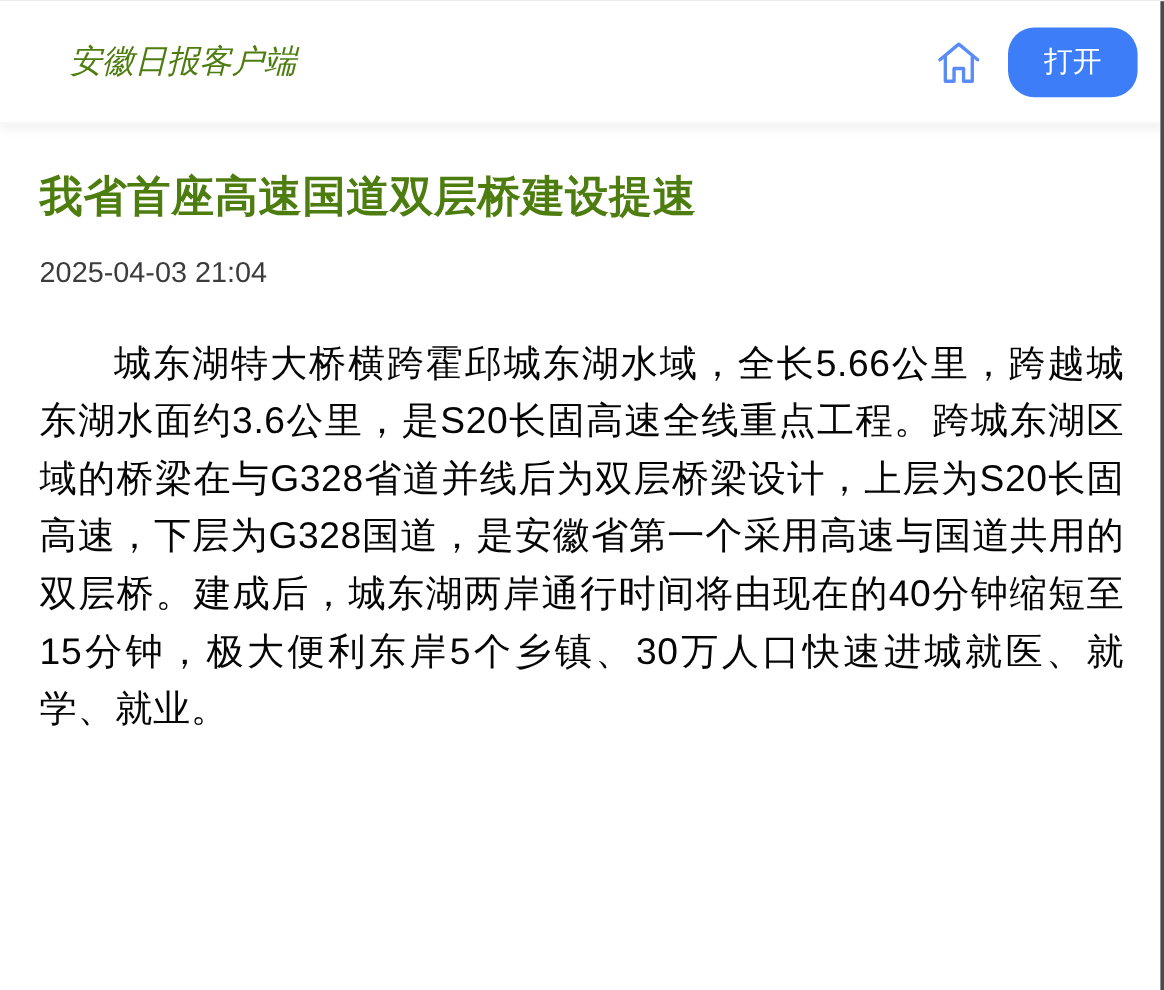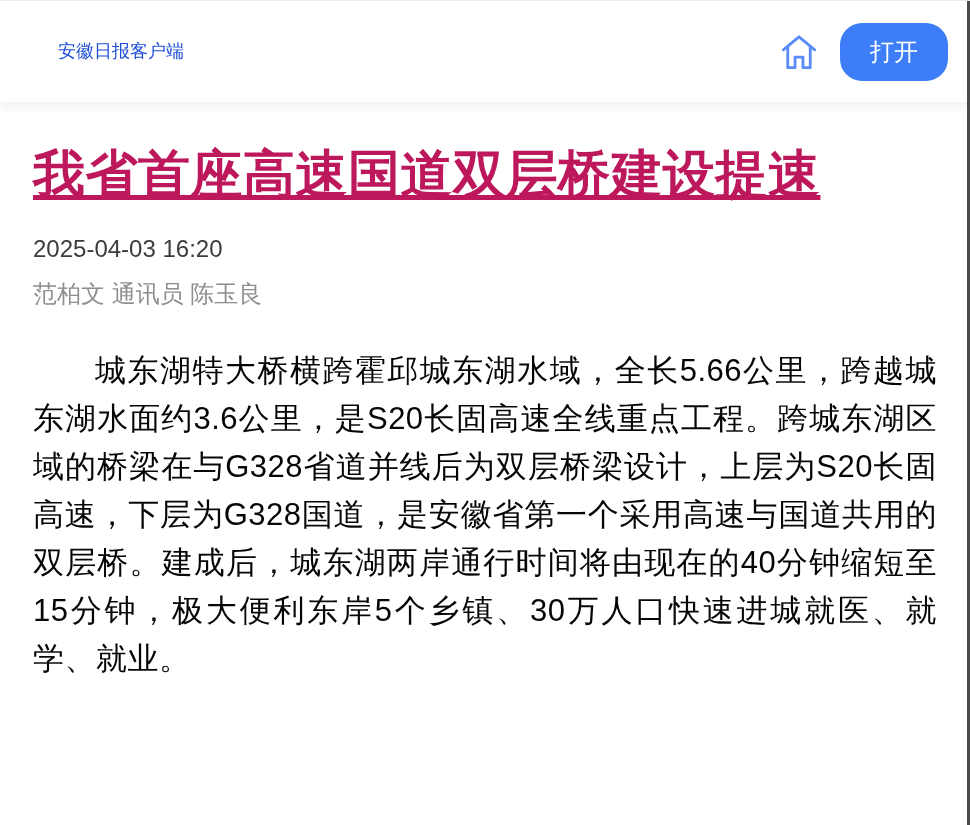--- a/index.html
+++ b/index.html
@@ -49,24 +49,25 @@
     color: #ffffff;
     font-size: 13px;
     font-weight: 700;
     font-style: italic;
     letter-spacing: 1px;
     text-shadow: 0 1px 2px rgba(0,40,90,0.5);
     white-space: nowrap;
   }
   .app-meta { margin-left: 21px; flex: 1 1 auto; }
   .app-name {
-    font-size: 18px;
+    font-size: 27px;
     font-weight: 500;
-    color: #1d4ed8;
+    color: #4d7c0f;
     line-height: 1.2;
+    font-style: italic;
   }
   .app-slogan {
     margin-top: 8px;
     font-size: 23px;
     color: #b3b3b3;
     line-height: 1.2;
   }
   .banner-actions { display: flex; align-items: center; }
   .home-btn {
     width: 40px; height: 40px;
@@ -82,26 +83,25 @@
     color: #ffffff;
     font-size: 24px;
     font-family: inherit;
     line-height: 1;
   }
 
   
   .article { padding: 0 33px; }
   .article-title {
     margin-top: 38px;
-    font-size: 52px;
+    font-size: 36px;
     line-height: 1.3;
     font-weight: 700;
-    color: #be185d;
+    color: #4d7c0f;
     letter-spacing: 0.5px;
-    text-decoration: underline;
   }
   .article-time {
     margin-top: 26px;
     font-size: 24px;
     color: #3c3c3c;
   }
   .article-byline {
     margin-top: 15px;
     font-size: 24px;
     color: #8e8e8e;
@@ -133,19 +133,18 @@
           <path d="M2.5 10.2 L12 2.3 L21.5 10.2" stroke="#5a8cf8" stroke-width="1.7" stroke-linecap="round" stroke-linejoin="round"></path>
           <path d="M5.2 8.6 L5.2 21 L9.6 21 L9.6 14.6 L14.4 14.6 L14.4 21 L18.8 21 L18.8 8.6" stroke="#5a8cf8" stroke-width="1.7" stroke-linecap="round" stroke-linejoin="round"></path>
         </svg>
       </button>
       <button class="open-btn">打开</button>
     </div>
   </header>
 
   <main class="article">
     <h1 class="article-title">我省首座高速国道双层桥建设提速</h1>
-    <div class="article-time">2025-04-03 16:20</div>
-    <div class="article-byline">范柏文 通讯员 陈玉良</div>
+    <div class="article-time">2025-04-03 21:04</div>
     <div class="article-body">
       <p>城东湖特大桥横跨霍邱城东湖水域，全长5.66公里，跨越城东湖水面约3.6公里，是S20长固高速全线重点工程。跨城东湖区域的桥梁在与G328省道并线后为双层桥梁设计，上层为S20长固高速，下层为G328国道，是安徽省第一个采用高速与国道共用的双层桥。建成后，城东湖两岸通行时间将由现在的40分钟缩短至15分钟，极大便利东岸5个乡镇、30万人口快速进城就医、就学、就业。</p>
     </div>
   </main>
 </div>
 
 </body></html>

